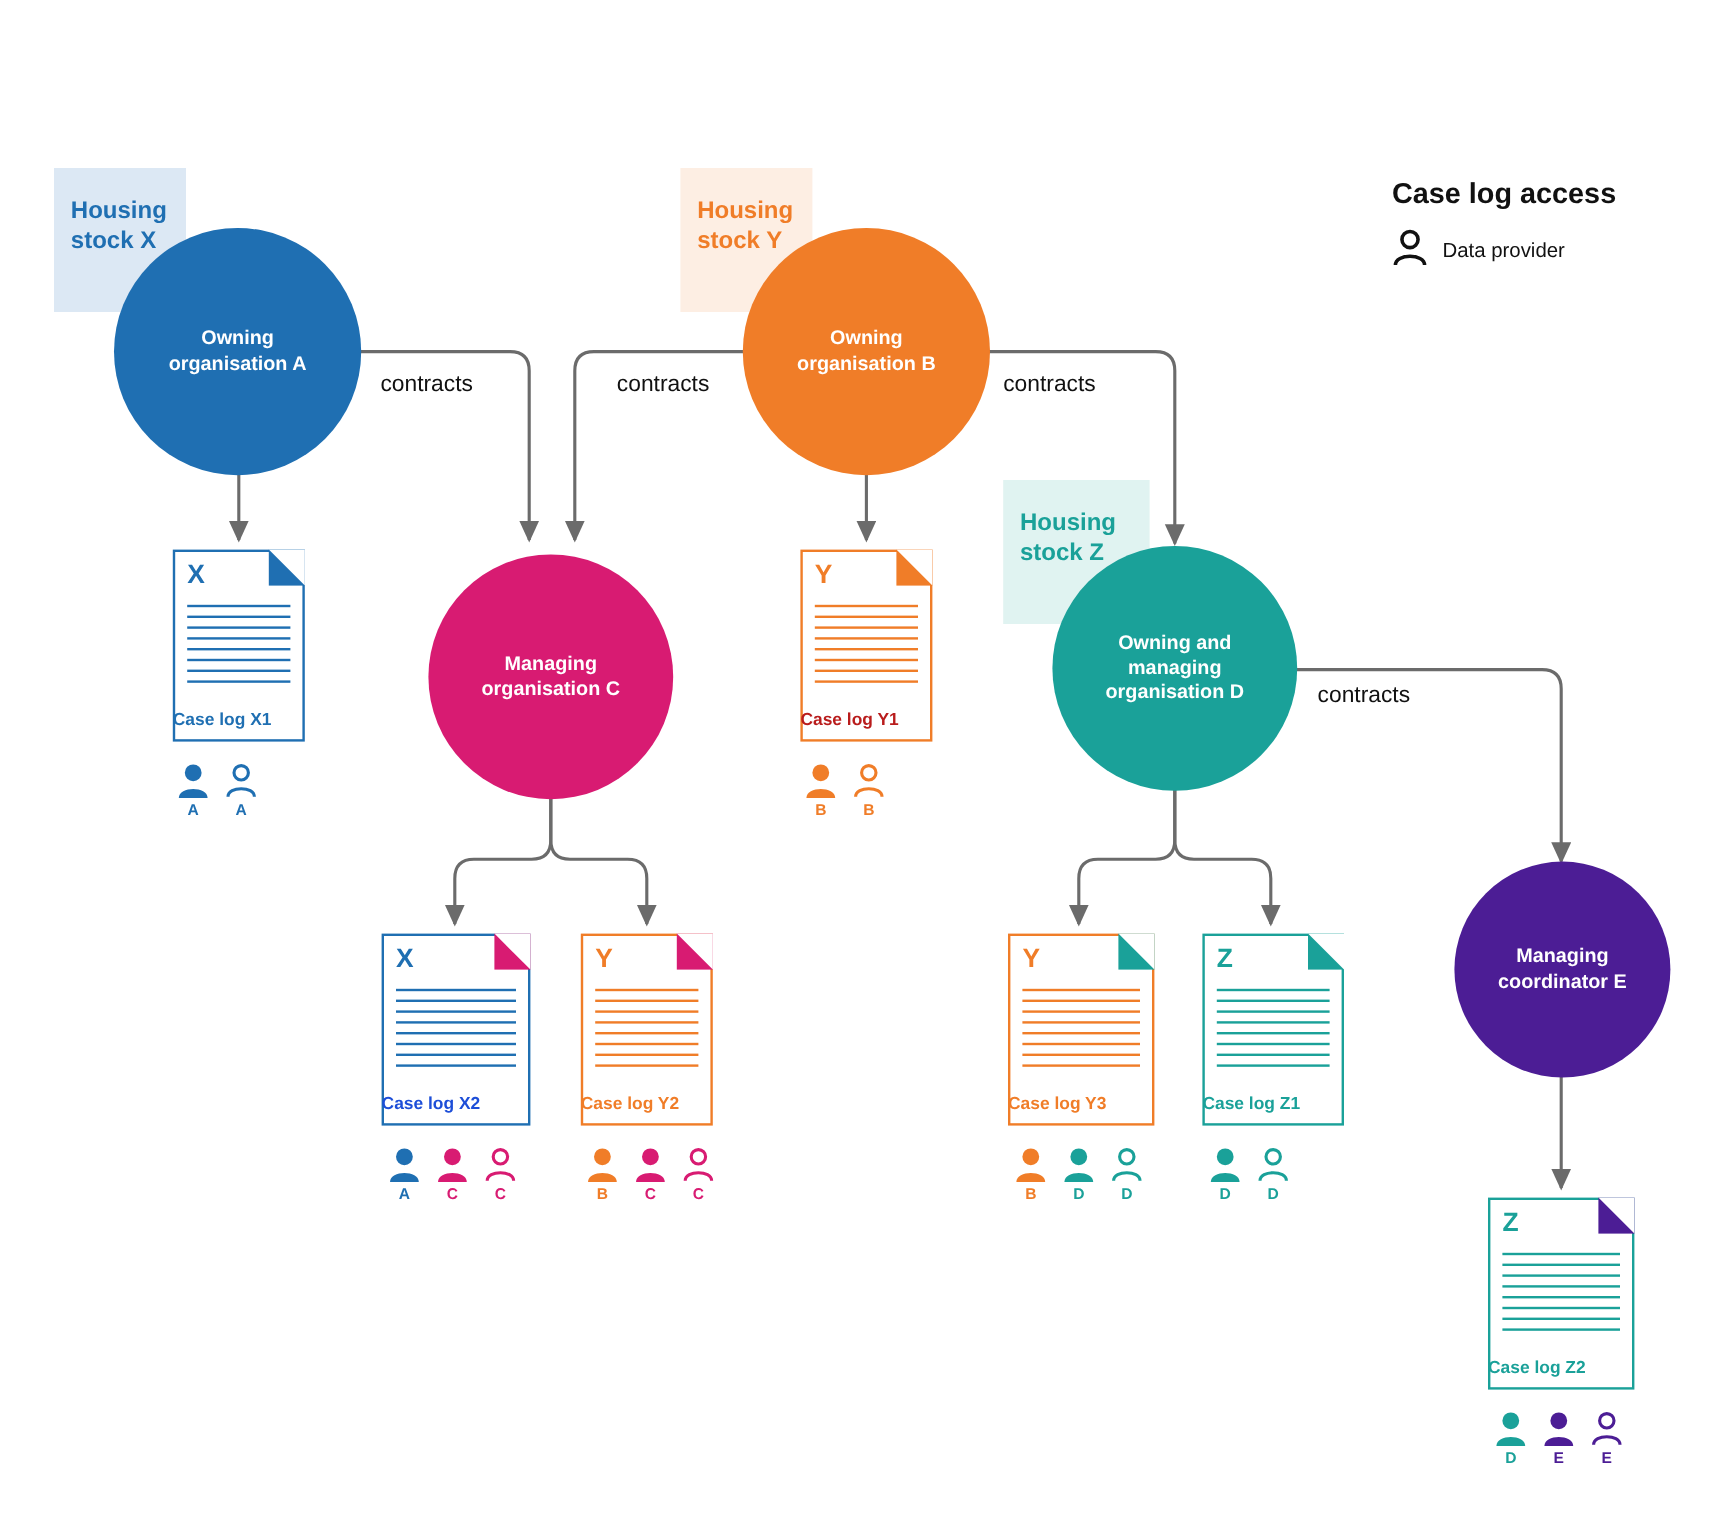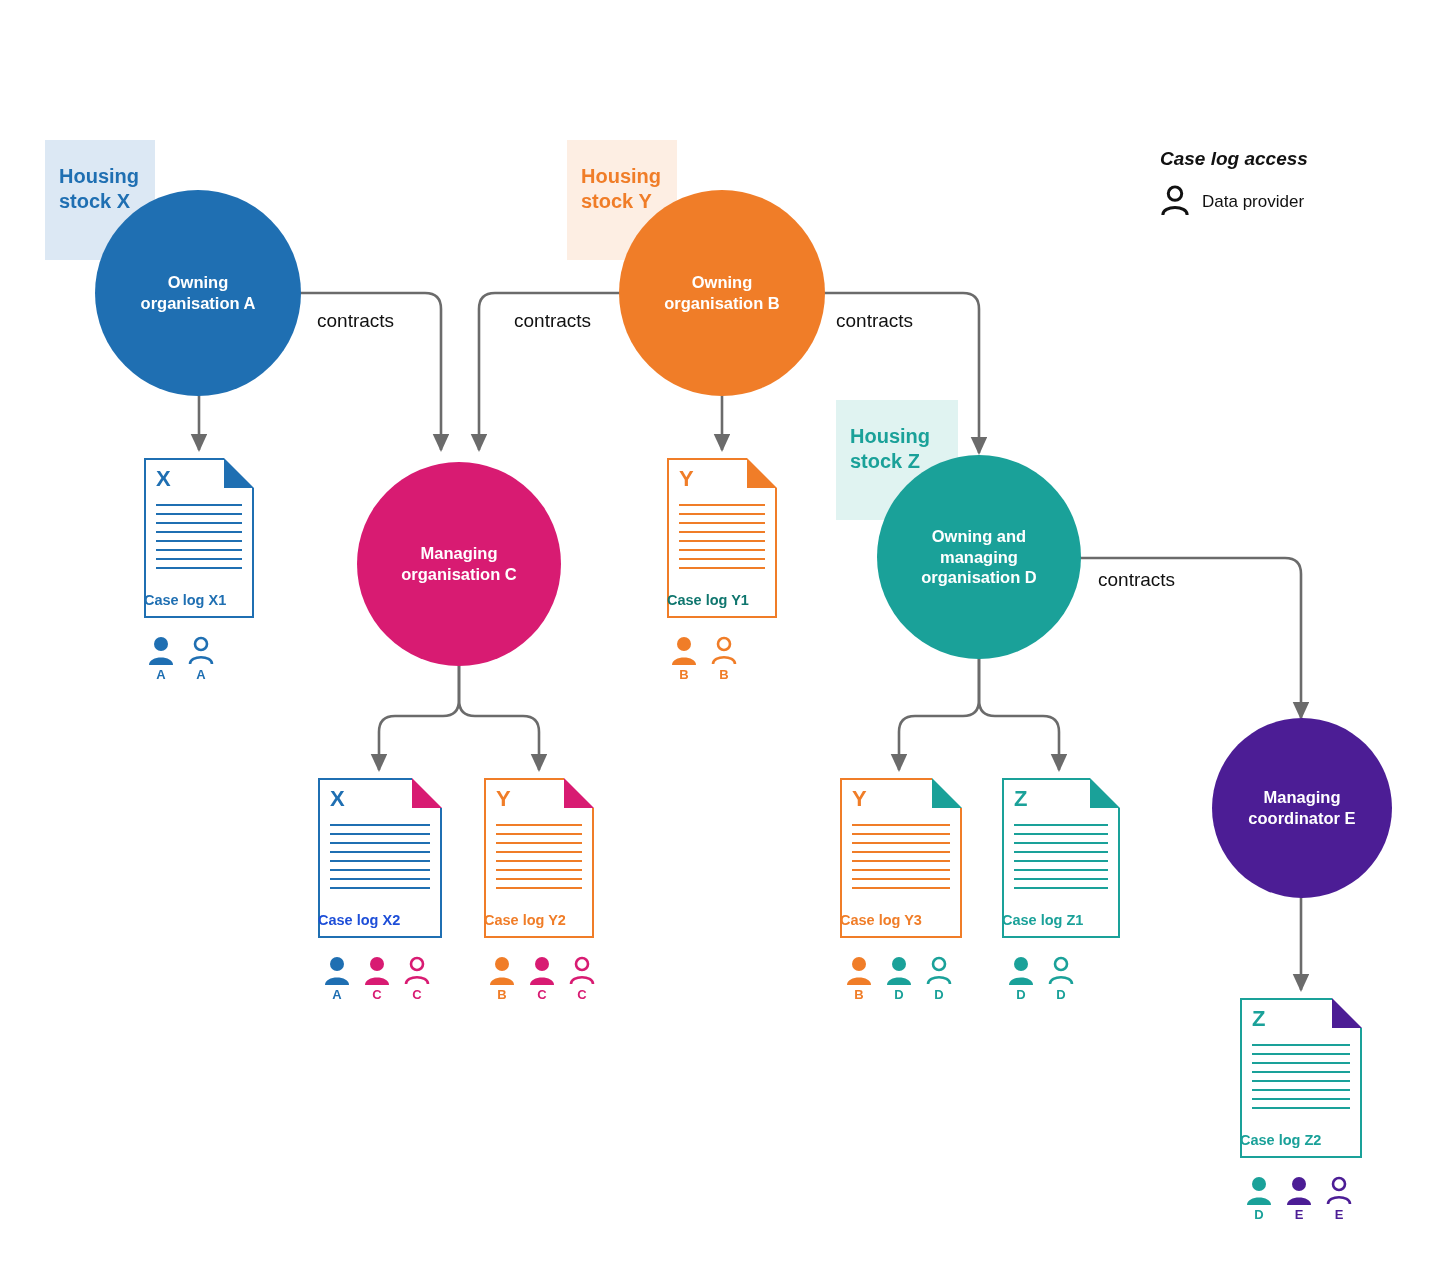--- a/index.html
+++ b/index.html
@@ -72,21 +72,21 @@
   }
 
   
   .people{position:absolute;display:flex;gap:10px;}
   .person{width:30px;text-align:center;}
   .person .glyph{display:block;height:30px;}
   .person .pid{display:block;font-size:13px;font-weight:bold;margin-top:2px;}
 
   
   #legend{left:1160px;top:148px;width:260px;}
-  #legend .lg-title{font-size:19px;font-weight:bold;margin-bottom:14px;font-style:italic;}
+  #legend .lg-title{font-size:24px;font-weight:bold;margin-bottom:14px;}
   #legend .lg-row{display:flex;align-items:center;gap:12px;margin-bottom:12px;}
   #legend .lg-row span.txt{font-size:17px;}
 
   
   .clabel{font-size:19px;color:#111;}
 
   svg#wires{position:absolute;left:0;top:0;width:1440px;height:1280px;pointer-events:none;}
 </style>
 </head>
 <body>
@@ -232,21 +232,21 @@
     <div class="lines">
       <i style="background:#f07d28;"></i>
         <i style="background:#f07d28;"></i>
         <i style="background:#f07d28;"></i>
       <i style="background:#f07d28;"></i>
         <i style="background:#f07d28;"></i>
         <i style="background:#f07d28;"></i>
       <i style="background:#f07d28;"></i>
         <i style="background:#f07d28;"></i>
     </div>
-    <div class="label" style="color:#0f766e;">Case log Y1</div>
+    <div class="label" style="color:#b91c1c;">Case log Y1</div>
   </div>
   <div class="people" style="left:669px;top:635px;">
     <div class="person">
       <span class="glyph">
         <svg width="28" height="30" viewBox="0 0 28 30">
             <circle cx="14" cy="9" r="7" fill="#f07d28"></circle>
             <path d="M2,30 C2,20 26,20 26,30 Z" fill="#f07d28"></path>
           </svg>
       </span>
       <span class="pid" style="color:#f07d28;">B</span>

